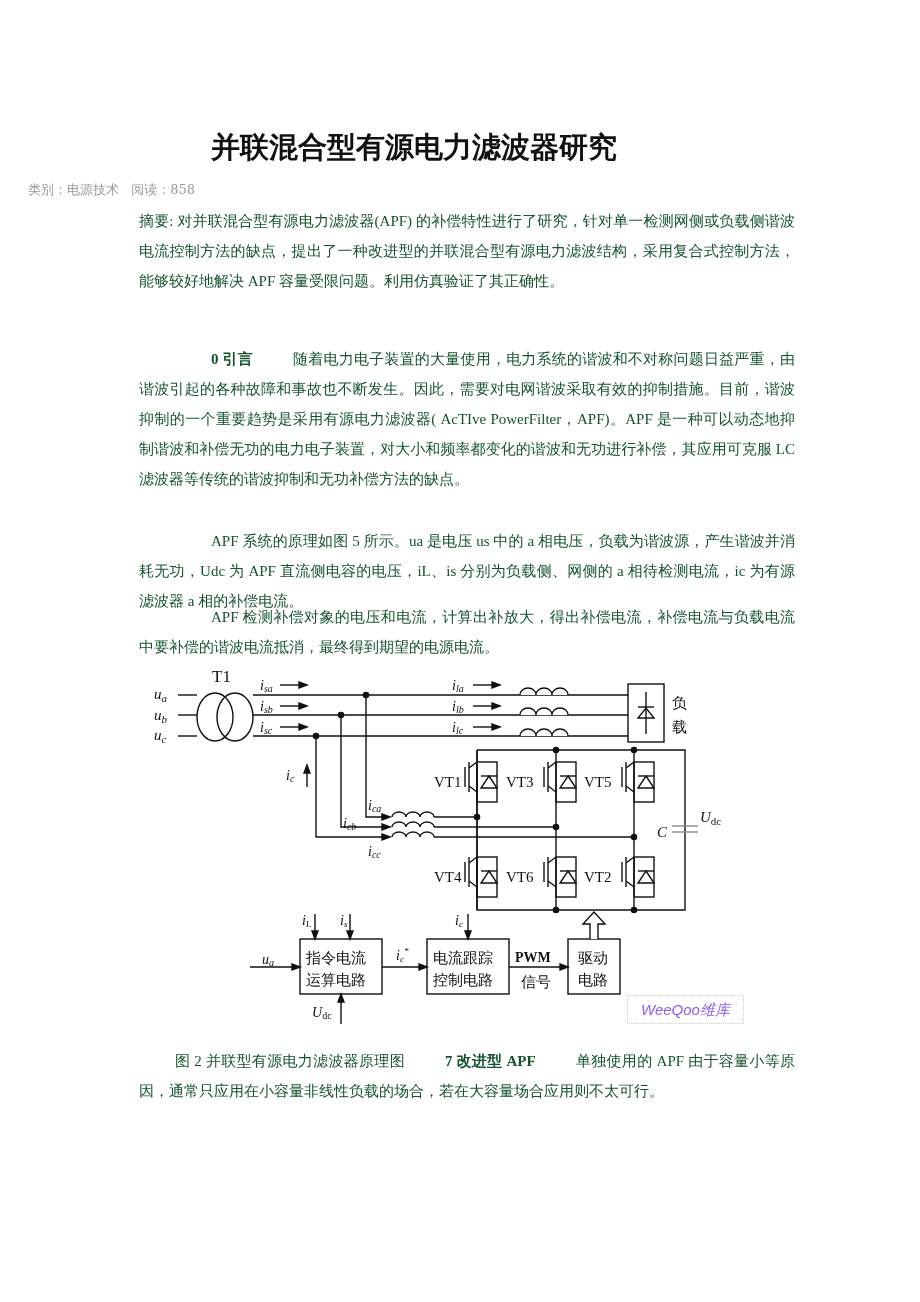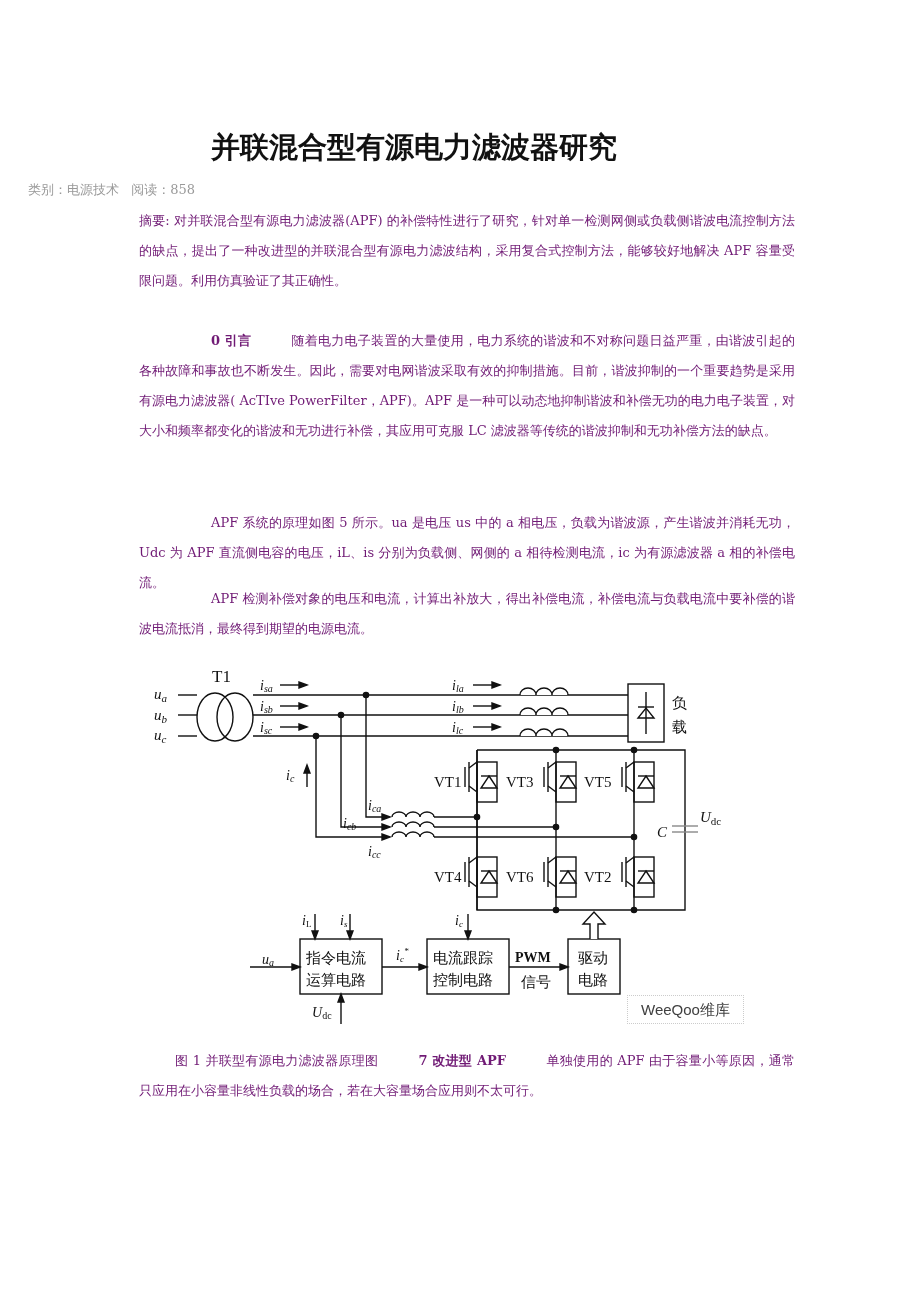--- a/index.html
+++ b/index.html
@@ -4,29 +4,29 @@
 <style>
   html, body { margin: 0; padding: 0; background: #ffffff; }
   body { width: 920px; height: 1302px; position: relative; overflow: hidden;
          font-family: "DejaVu Serif", "Liberation Serif", serif; color: #111; }
   .title { position: absolute; left: 0; width: 828px; top: 128px; text-align: center;
            font-family: "DejaVu Sans", "Liberation Sans", sans-serif; font-weight: bold;
            font-size: 29px; letter-spacing: 0px; color: #111; }
   .meta { position: absolute; left: 0; width: 820px; top: 181px; text-align: left;
           font-size: 13px; color: #999; margin-left: 24px; }
   .meta span { margin: 0 4px; }
-  .para { position: absolute; left: 139px; width: 656px; font-size: 13px;
-          line-height: 30px; color: #701a75; text-align: justify; }
-  .indent { text-indent: 72px; }
+  .para { position: absolute; left: 139px; width: 656px; font-size: 15px;
+          line-height: 30px; color: #14532d; text-align: justify; font-family: Liberation Serif, serif; }
+  .indent { text-indent: 72px; margin-top: 18px; }
   .bold { font-weight: bold; }
   .gap { display: inline-block; width: 40px; }
   .figure { position: absolute; left: 150px; top: 662px; width: 600px; height: 370px; }
   .figure svg text { font-family: "Liberation Serif", "DejaVu Serif", serif; }
   .watermark { position: absolute; left: 627px; top: 995px; width: 115px; height: 27px;
-               border: 1px dotted #ccc; color: #404040; 
+               border: 1px dotted #ccc; color: #8b5cf6; font-style: italic;
                font-family: "Liberation Sans", sans-serif; font-size: 15px;
                line-height: 27px; text-align: center; }
 </style>
 </head>
 <body>
 
 <div class="title">并联混合型有源电力滤波器研究</div>
 
 <div class="meta">
   <span>类别：电源技术</span>
@@ -267,14 +267,14 @@
       <line x1="191" y1="362" x2="191" y2="337"></line>
         <polygon points="191,332 188,340 194,340"></polygon>
     </g>
 
     <path d="M440 277 L440 262 L433 262 L444 250 L455 262 L448 262 L448 277" fill="#fff"></path>
   </svg>
   <div class="watermark" style="left:477px; top:333px;">WeeQoo维库</div>
 </div>
 
 <div class="para" style="top:1046px; text-indent:36px;">
-  <span>图 1 并联型有源电力滤波器原理图</span><span class="gap"></span><span class="bold">7 改进型 APF</span><span class="gap"></span><span>单独使用的 APF 由于容量小等原因，通常只应用在小容量非线性负载的场合，若在大容量场合应用则不太可行。</span>
+  <span>图 2 并联型有源电力滤波器原理图</span><span class="gap"></span><span class="bold">7 改进型 APF</span><span class="gap"></span><span>单独使用的 APF 由于容量小等原因，通常只应用在小容量非线性负载的场合，若在大容量场合应用则不太可行。</span>
 </div>
 
 </body></html>

